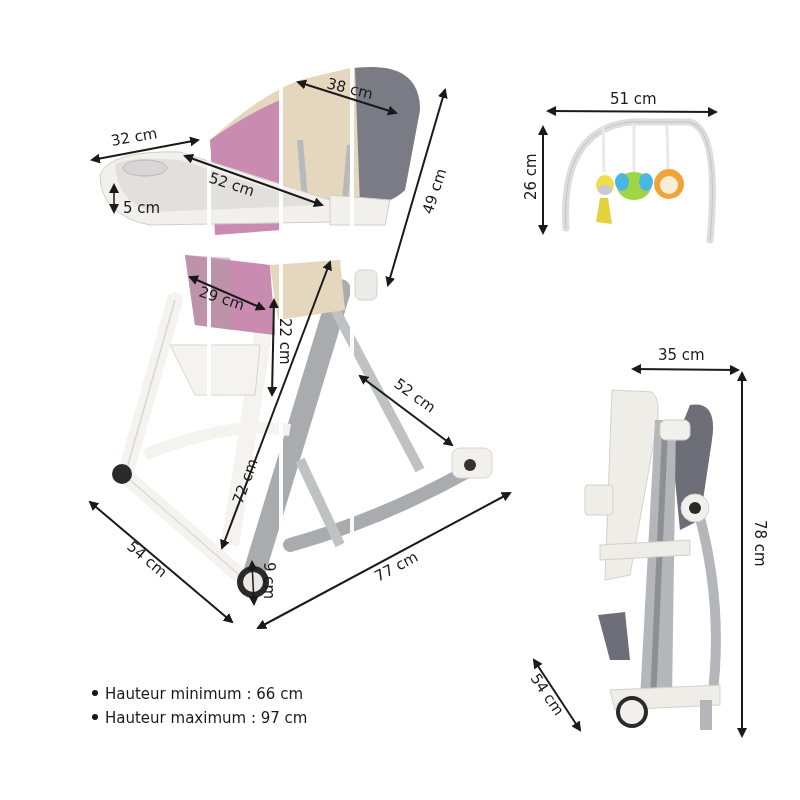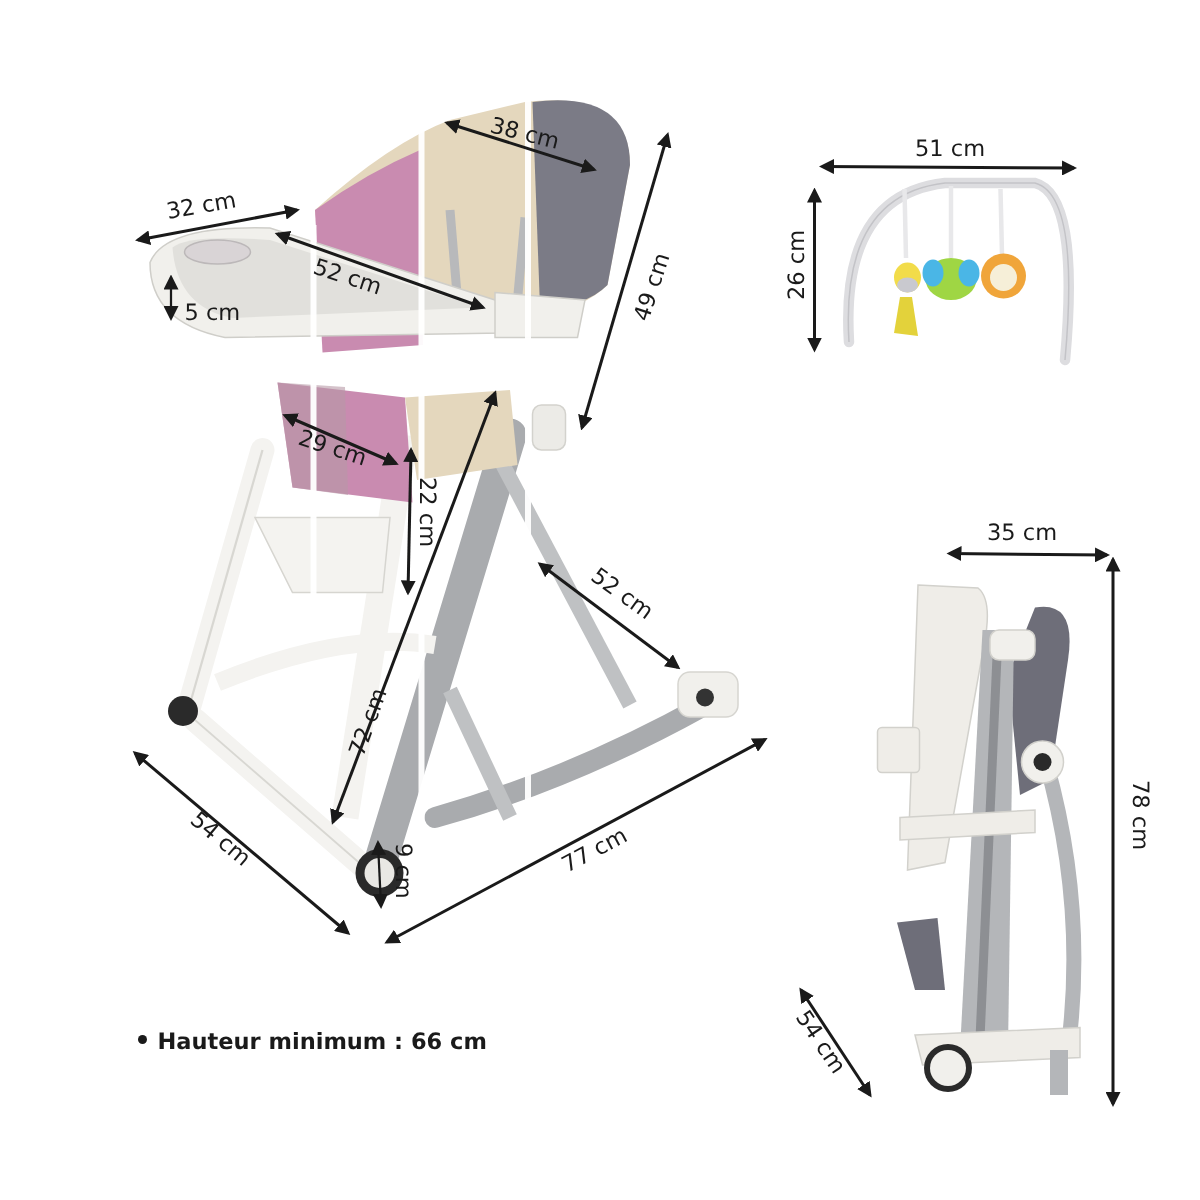--- a/index.html
+++ b/index.html
@@ -1,21 +1,21 @@
 <!DOCTYPE html>
 <html><head>
 <meta charset="utf-8">
 <style>
   html, body { margin:0; padding:0; background:#ffffff; }
   body { width:800px; height:800px; position:relative; overflow:hidden;
          font-family: "DejaVu Sans", sans-serif; color:#1a1a1a; }
   #diagram { position:absolute; left:0; top:0; width:800px; height:800px; }
   .dim { font-family: "DejaVu Sans", sans-serif; font-size:15px; fill:#1a1a1a; }
   .notes { position:absolute; left:92px; top:682px; font-size:15px; line-height:24px; }
-  .notes div { white-space:nowrap;font-weight:bold; }
+  .notes div { white-space:nowrap; }
   .notes .bullet { display:inline-block; width:6px; height:6px; border-radius:50%; background:#1a1a1a; margin-right:7px; vertical-align:middle; position:relative; top:-2px; }
 </style>
 </head>
 <body>
 
 <svg id="diagram" viewBox="0 0 800 800" xmlns="http://www.w3.org/2000/svg">
   <defs>
     <marker id="ah" markerWidth="10" markerHeight="10" refX="8" refY="5" orient="auto-start-reverse" markerUnits="userSpaceOnUse">
       <path d="M0,0 L10,5 L0,10 Z" fill="#1a1a1a"></path>
     </marker>
@@ -149,13 +149,14 @@
     <text class="dim" x="658" y="360">35 cm</text>
     <line x1="742" y1="373" x2="742" y2="736" stroke="#1a1a1a" stroke-width="2" marker-start="url(#ah)" marker-end="url(#ah)"></line>
     <text class="dim" transform="translate(755,520) rotate(90)">78 cm</text>
     <line x1="534" y1="660" x2="580" y2="730" stroke="#1a1a1a" stroke-width="2" marker-start="url(#ah)" marker-end="url(#ah)"></line>
     <text class="dim" transform="translate(530,678) rotate(56)">54 cm</text>
   </g>
 </svg>
 
 <div class="notes">
   <div><span class="bullet"></span><span>Hauteur minimum : 66 cm</span></div>
+  <div><span class="bullet"></span><span>Hauteur maximum : 97 cm</span></div>
 </div>
 
 </body></html>

